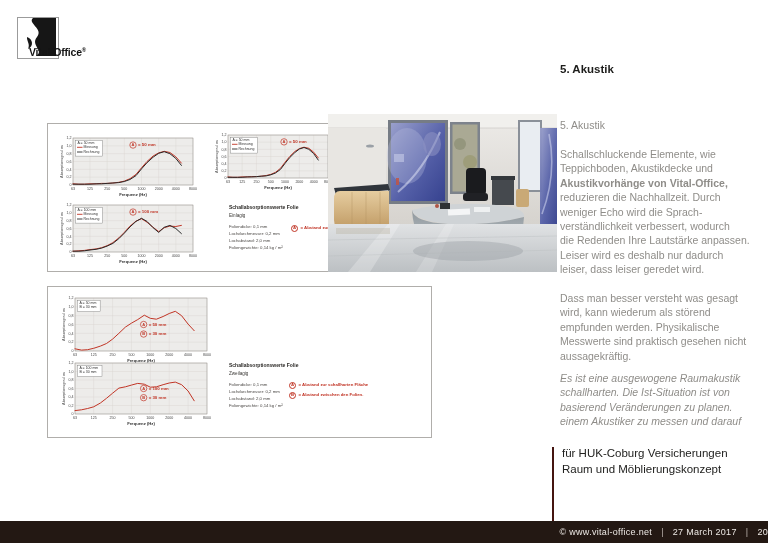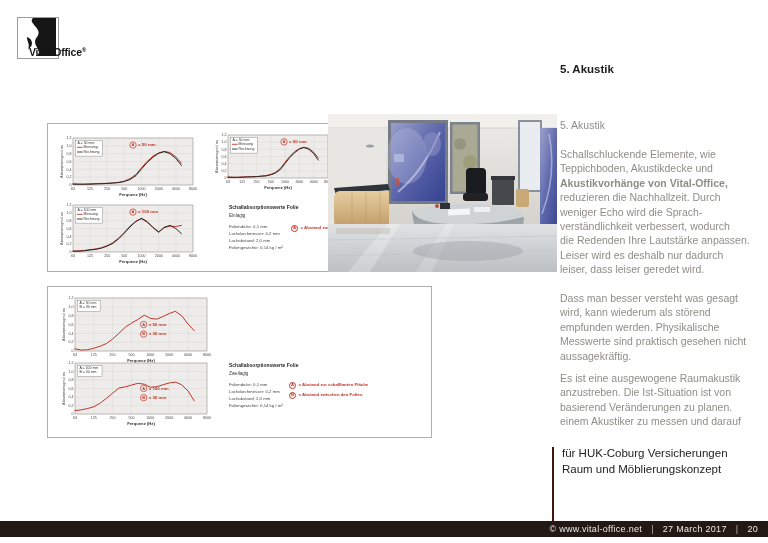--- a/index.html
+++ b/index.html
@@ -11,27 +11,27 @@
   #logo-box{left:17px;top:17px;width:40px;height:40px;border:1px solid #9b9b9b;background:#fff;}
   #logo-text{left:29px;top:46px;font-size:10.5px;font-weight:bold;color:#141414;letter-spacing:-0.2px;white-space:nowrap;}
   #logo-text .reg{font-size:6px;vertical-align:super;}
 
   
   #header-block{left:560px;top:62px;width:200px;font-size:11.5px;line-height:15px;font-weight:600;color:#1d1d1b;}
   #subheading{left:560px;top:119px;font-size:10.5px;color:#8f8d89;}
   .para{left:560px;width:200px;font-size:10.5px;line-height:14.4px;color:#8f8d89;}
   .pline{white-space:nowrap;}
   .pline.bold{font-weight:bold;}
-  #para-0{top:147px;} #para-1{top:291px;} #para-2{top:371px;}
+  #para-0{top:147px;} #para-1{top:291px;} #para-2{top:371px;font-style:italic;}
 
   #project-line{left:552px;top:447px;width:2px;height:74px;background:#451510;}
   #project-block{left:562px;top:446px;width:200px;font-size:11.5px;line-height:15.5px;color:#222220;}
 
   
-  #footer-bar{left:0;top:521px;width:768px;height:16px;background:#231813;display:flex;align-items:center;justify-content:flex-end;gap:9px;padding-right:10px;box-sizing:border-box;}
+  #footer-bar{left:0;top:521px;width:768px;height:22px;background:#231813;display:flex;align-items:center;justify-content:flex-end;gap:9px;padding-right:0;box-sizing:border-box;}
   #footer-bar span{color:#ece8e4;font-size:9px;letter-spacing:0.3px;}
   #footer-bar .sep{color:#b9b2ac;}
 
   
   .panel{position:absolute;border:1px solid #b0aeab;background:#fff;}
   #panel-1{left:47px;top:123px;width:293px;height:147px;}
   #panel-2{left:47px;top:286px;width:383px;height:150px;}
   .chart{position:absolute;}
   svg text{font-family:"Liberation Sans",sans-serif;}
 
@@ -75,21 +75,21 @@
       <div class="pline bold">Akustikvorhänge von Vital-Office,</div>
       <div class="pline">reduzieren die Nachhallzeit. Durch</div>
       <div class="pline">weniger Echo wird die Sprach-</div>
       <div class="pline">verständlichkeit verbessert, wodurch</div>
       <div class="pline">die Redenden Ihre Lautstärke anpassen.</div>
       <div class="pline">Leiser wird es deshalb nur dadurch</div>
       <div class="pline">leiser, dass leiser geredet wird.</div>
     </div>
   <div class="abs para" id="para-2">
       <div class="pline">Es ist eine ausgewogene Raumakustik</div>
-      <div class="pline">anzustreben. Die Ist-Situation ist von</div>
+      <div class="pline">schallharten. Die Ist-Situation ist von</div>
       <div class="pline">basierend Veränderungen zu planen.</div>
       <div class="pline">einem Akustiker zu messen und darauf</div>
     </div>
 
   <div class="abs" id="project-line"></div>
   <div class="abs" id="project-block">
     <div>für HUK-Coburg Versicherungen</div>
     <div>Raum und Möblierungskonzept</div>
   </div>
 

